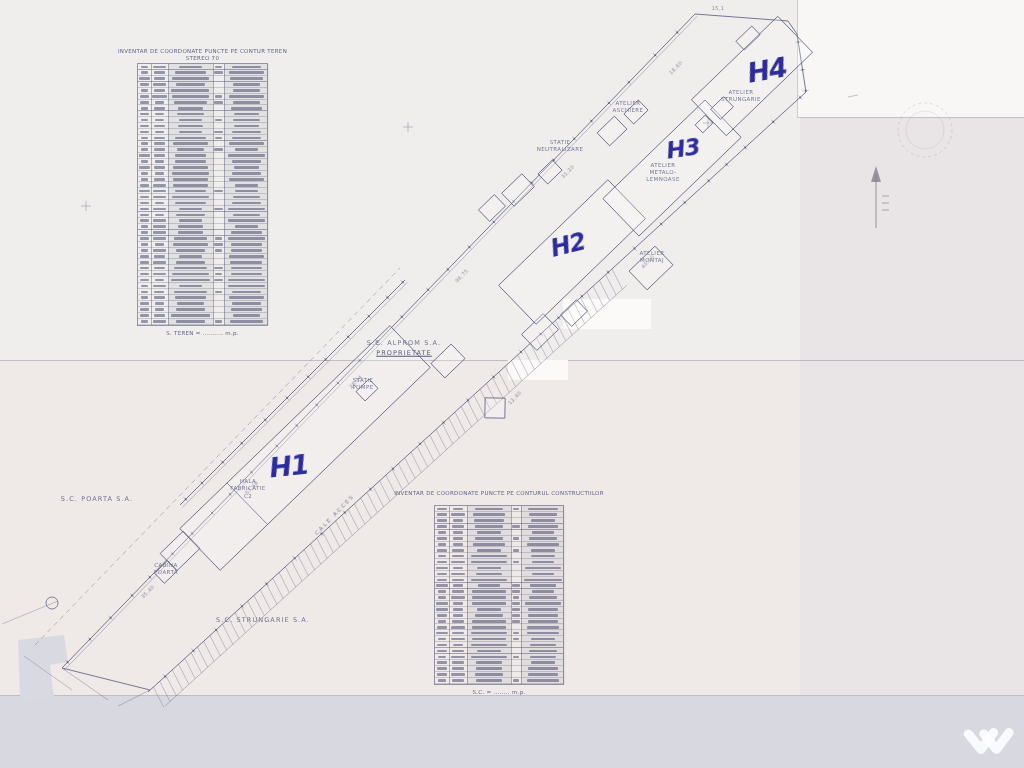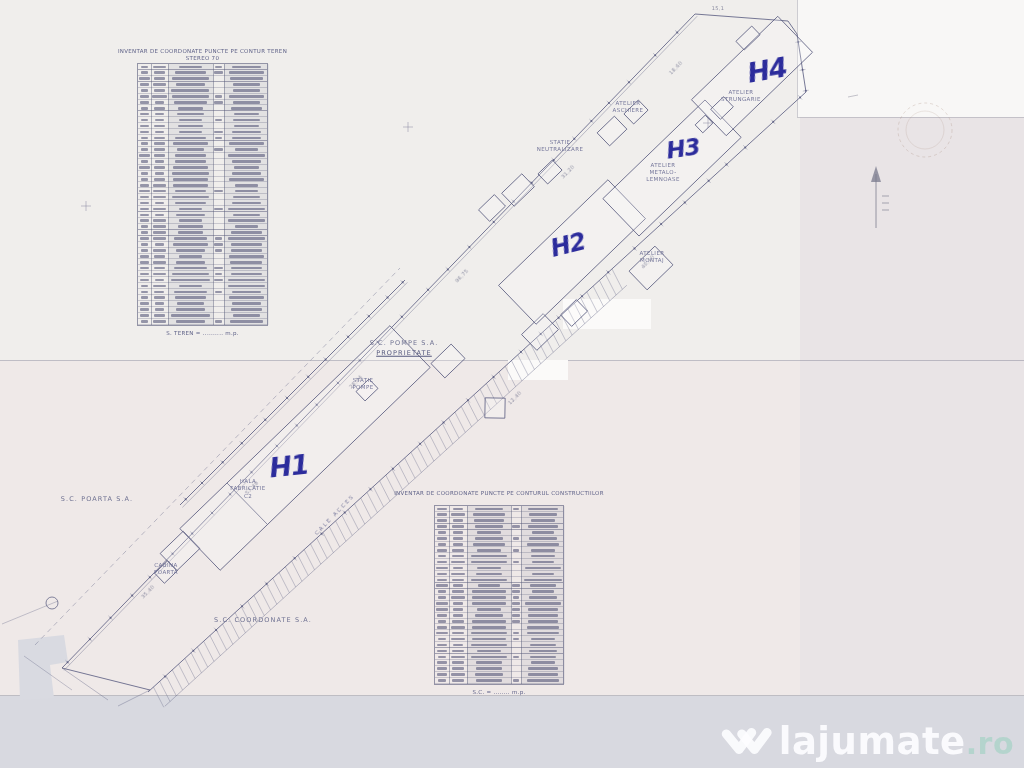--- a/index.html
+++ b/index.html
@@ -344,24 +344,24 @@
     <div class="tinylabel " style="left: 628px; top: 111px; font-size: 5.5px; transform: translate(-50%, -50%) rotate(0deg);">ASCHIERE</div>
     <div class="tinylabel " style="left: 148px; top: 592px; font-size: 5px; transform: translate(-50%, -50%) rotate(-46deg); color: rgba(110, 112, 140, 0.8);">35,40</div>
     <div class="tinylabel " style="left: 252px; top: 488px; font-size: 5px; transform: translate(-50%, -50%) rotate(-46deg); color: rgba(110, 112, 140, 0.8);">57,49</div>
     <div class="tinylabel " style="left: 356px; top: 382px; font-size: 5px; transform: translate(-50%, -50%) rotate(-46deg); color: rgba(110, 112, 140, 0.8);">28,04</div>
     <div class="tinylabel " style="left: 462px; top: 276px; font-size: 5px; transform: translate(-50%, -50%) rotate(-46deg); color: rgba(110, 112, 140, 0.8);">96,75</div>
     <div class="tinylabel " style="left: 568px; top: 172px; font-size: 5px; transform: translate(-50%, -50%) rotate(-46deg); color: rgba(110, 112, 140, 0.8);">31,20</div>
     <div class="tinylabel " style="left: 676px; top: 68px; font-size: 5px; transform: translate(-50%, -50%) rotate(-46deg); color: rgba(110, 112, 140, 0.8);">18,60</div>
     <div class="tinylabel " style="left: 515px; top: 398px; font-size: 5px; transform: translate(-50%, -50%) rotate(-46deg); color: rgba(110, 112, 140, 0.8);">12,40</div>
     <div class="tinylabel " style="left: 648px; top: 262px; font-size: 5px; transform: translate(-50%, -50%) rotate(-46deg); color: rgba(110, 112, 140, 0.8);">40,10</div>
     <div class="tinylabel " style="left: 718px; top: 8px; font-size: 5px; transform: translate(-50%, -50%) rotate(0deg); color: rgba(110, 112, 140, 0.8);">15,1</div>
-    <div class="tinylabel company" style="left: 404px; top: 343px; font-size: 6.5px; transform: translate(-50%, -50%) rotate(0deg);">S.C. POMPE S.A.</div>
+    <div class="tinylabel company" style="left: 404px; top: 343px; font-size: 6.5px; transform: translate(-50%, -50%) rotate(0deg);">S.C. ALPROM S.A.</div>
     <div class="tinylabel company underl" style="left: 404px; top: 353px; font-size: 6.5px; transform: translate(-50%, -50%) rotate(0deg);">PROPRIETATE</div>
     <div class="tinylabel company" style="left: 97px; top: 499px; font-size: 6.5px; transform: translate(-50%, -50%) rotate(0deg);">S.C. POARTA S.A.</div>
-    <div class="tinylabel company" style="left: 263px; top: 620px; font-size: 6.5px; transform: translate(-50%, -50%) rotate(0deg);">S.C. COORDONATE S.A.</div>
+    <div class="tinylabel company" style="left: 263px; top: 620px; font-size: 6.5px; transform: translate(-50%, -50%) rotate(0deg);">S.C. STRUNGARIE S.A.</div>
     <div class="hand" style="left: 289px; top: 466px; font-size: 27px; transform: translate(-50%, -50%) rotate(-6deg);">H1</div>
     <div class="hand" style="left: 568px; top: 245px; font-size: 24px; transform: translate(-50%, -50%) rotate(-14deg);">H2</div>
     <div class="hand" style="left: 683px; top: 149px; font-size: 23px; transform: translate(-50%, -50%) rotate(-8deg);">H3</div>
     <div class="hand" style="left: 767px; top: 70px; font-size: 27px; transform: translate(-50%, -50%) rotate(-10deg);">H4</div>
   </div>
 
 <div id="tables">
     <div class="scan-table" style="left: 0px; top: 0px;">
       <div class="st-title" style="left: 202.5px; top: 48px; transform: translateX(-50%);">INVENTAR DE COORDONATE PUNCTE PE CONTUR TEREN</div>
       <div class="st-title" style="left: 202.5px; top: 55px; transform: translateX(-50%);">STEREO 70</div>
@@ -865,14 +865,13 @@
       </div>
       <div class="st-title" style="left: 499px; top: 689px; transform: translateX(-50%);">S.C. = ........ m.p.</div>
     </div>
   </div>
 
 <div id="watermark">
   <svg width="52" height="42" viewBox="0 0 74 46">
     <path d="M9 13 L27 35 L45 11" fill="none" stroke="rgba(253,253,255,.9)" stroke-width="13" stroke-linecap="round" stroke-linejoin="round"></path>
     <path d="M31 13 L49 35 L67 11" fill="none" stroke="rgba(253,253,255,.9)" stroke-width="13" stroke-linecap="round" stroke-linejoin="round"></path>
   </svg>
-  <div id="wm-text"><span>lajumate</span><span class="tld">.ro</span></div>
 </div>
 
 </body></html>

